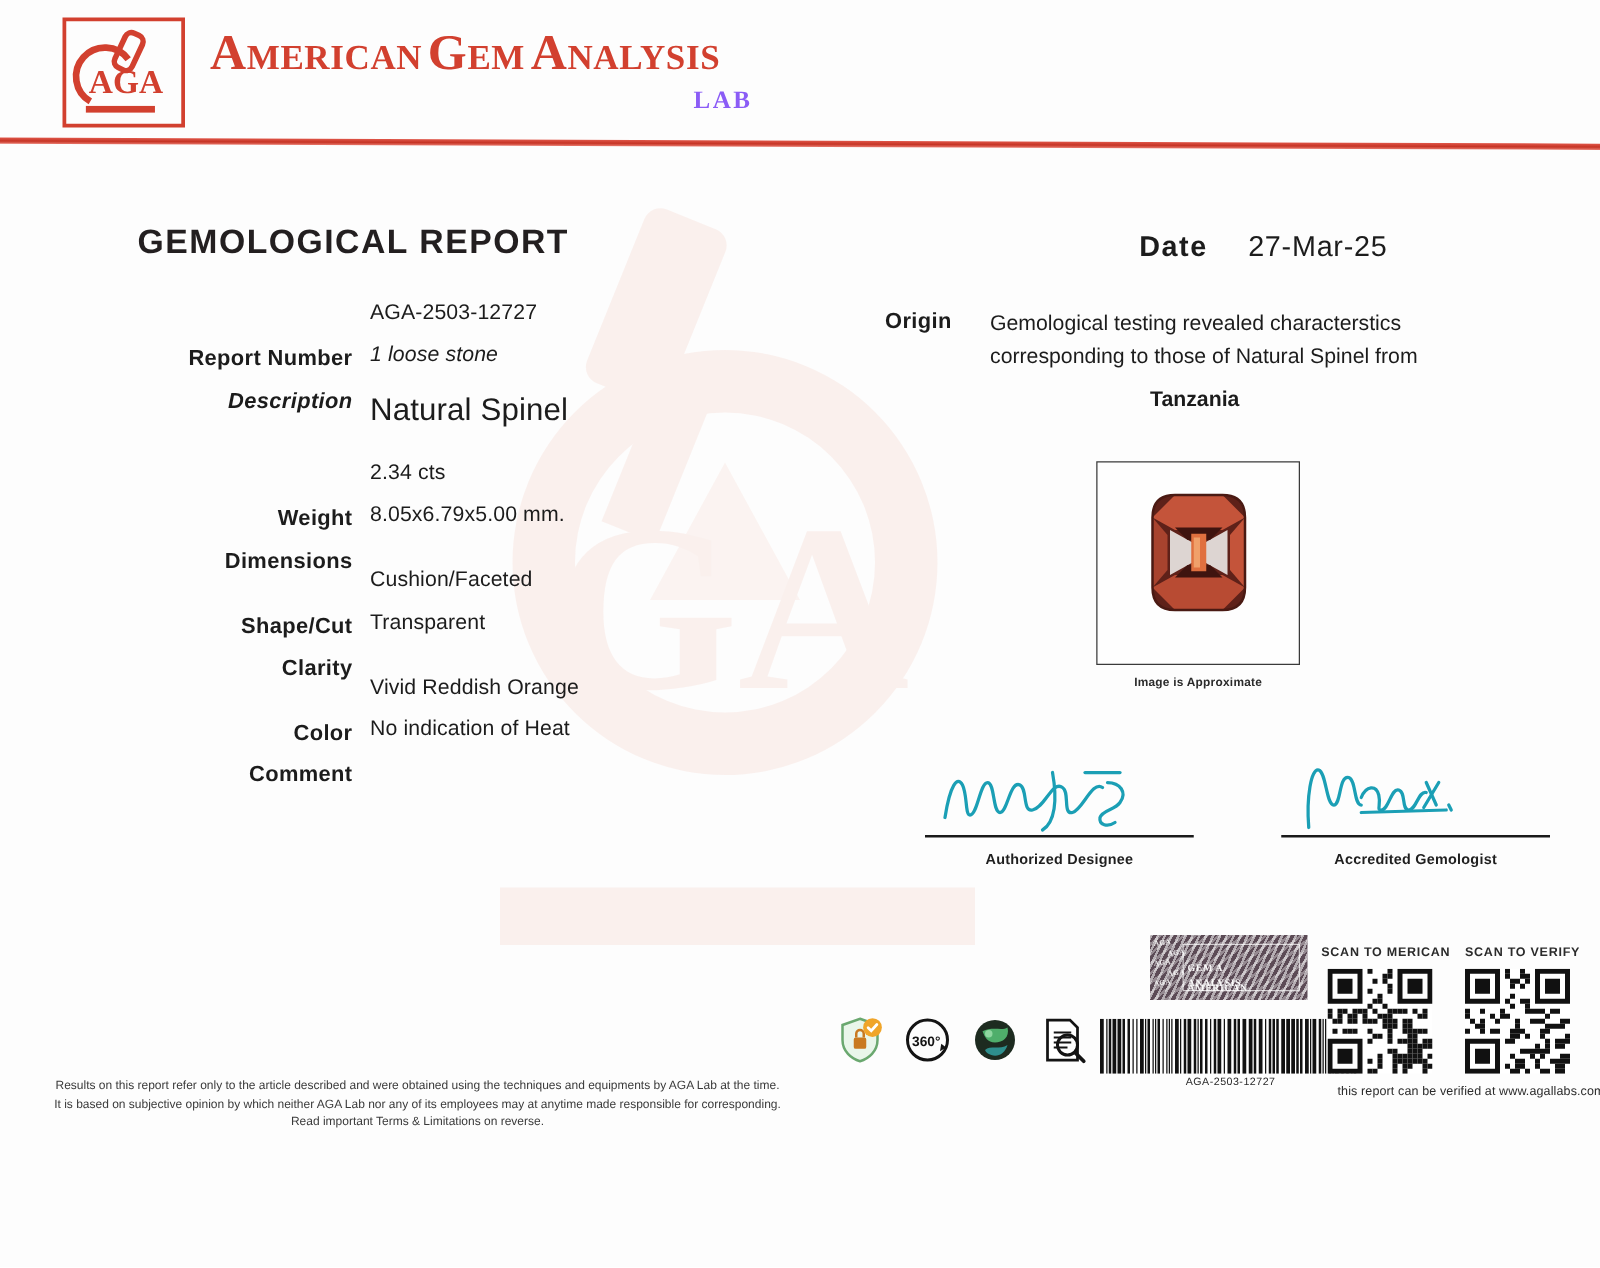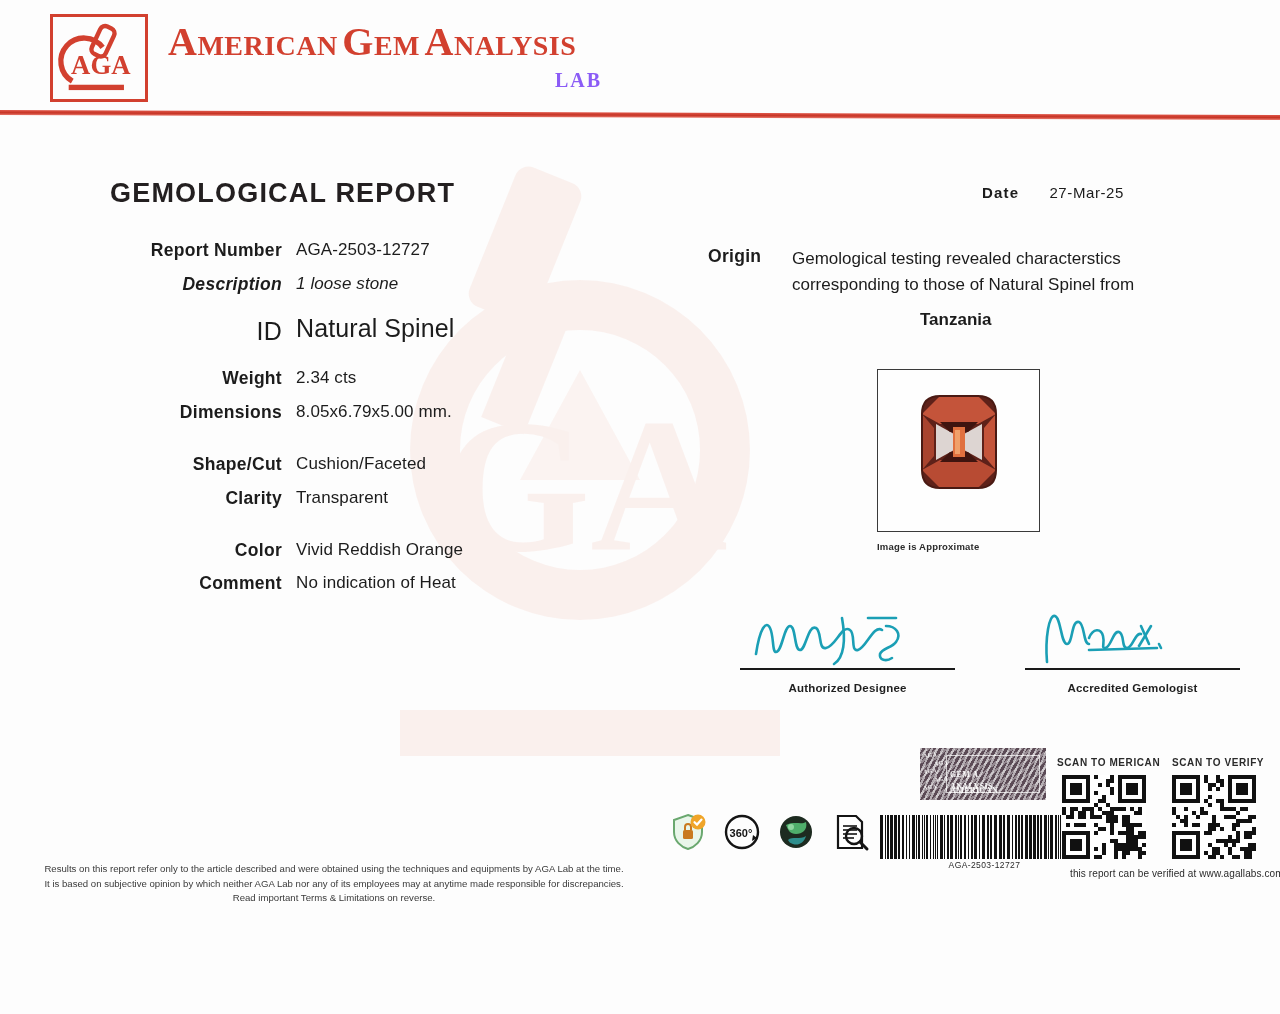--- a/index.html
+++ b/index.html
@@ -97,23 +97,23 @@
     left: 110px;
     top: 178px;
     font-size: 27px;
     font-weight: bold;
     letter-spacing: 1.2px;
     color: #231f20;
   }
 
   #date-row {
     position: absolute;
-    right: 60px;
+    right: 74px;
     top: 184px;
-    font-size: 15px;
+    font-size: 23px;
     white-space: nowrap;
   }
   #date-label { font-weight: bold; letter-spacing: 1.2px; }
   #date-value { margin-left: 26px; letter-spacing: 0.6px; }
 
   
   .spec-row {
     position: absolute;
     left: 60px;
     width: 560px;
@@ -121,20 +121,21 @@
   }
   .spec-label {
     position: absolute;
     left: 0;
     width: 222px;
     text-align: right;
     font-weight: bold;
     font-size: 17.5px;
     letter-spacing: 0.3px;
     white-space: nowrap;
+    margin-top: 36px;
   }
   .spec-value {
     position: absolute;
     left: 236px;
     font-size: 17px;
     letter-spacing: 0.1px;
     white-space: nowrap;
   }
   .spec-row.big .spec-label { font-size: 25px; font-weight: normal; }
   .spec-row.big .spec-value { font-size: 25px; top: -3px; }
@@ -174,20 +175,21 @@
     border: 1px solid #3a3a3a;
     background: #fefefe;
     box-sizing: border-box;
   }
   #gem-frame svg { display:block; margin: 24px auto 0 auto; }
   #gem-caption {
     position: absolute;
     left: 877px;
     top: 541px;
     width: 163px;
+    text-align: center;
     font-size: 9.5px;
     font-weight: bold;
     color: #2b2b2b;
     letter-spacing: 0.2px;
   }
 
   
   .sig-block { position: absolute; width: 215px; }
   .sig-ink { position: absolute; left: 6px; top: -64px; }
   .sig-line {
@@ -354,21 +356,20 @@
     <div id="spec-list">
         <div class="spec-row" style="top: 240px;">
           <div class="spec-label">Report Number</div>
           <div class="spec-value">AGA-2503-12727</div>
         </div>
         <div class="spec-row" style="top: 274px; font-style: italic;">
           <div class="spec-label">Description</div>
           <div class="spec-value">1 loose stone</div>
         </div>
         <div class="spec-row big" style="top: 317px;">
-          <div class="spec-label">ID</div>
           <div class="spec-value">Natural Spinel</div>
         </div>
         <div class="spec-row" style="top: 368px;">
           <div class="spec-label">Weight</div>
           <div class="spec-value">2.34 cts</div>
         </div>
         <div class="spec-row" style="top: 402px;">
           <div class="spec-label">Dimensions</div>
           <div class="spec-value">8.05x6.79x5.00 mm.</div>
         </div>
@@ -799,18 +800,18 @@
         <rect x="16" y="2" width="3" height="3" fill="#111"></rect>
         <rect x="0" y="14" width="7" height="7" fill="#111"></rect>
         <rect x="1" y="15" width="5" height="5" fill="#fff"></rect>
         <rect x="2" y="16" width="3" height="3" fill="#111"></rect>
       </svg>
 
     <div id="verify-note">this report can be verified at www.agallabs.com</div>
 
     <div id="disclaimer">
       <div>Results on this report refer only to the article described and were obtained using the techniques and equipments by AGA Lab at the time.</div>
-      <div>It is based on subjective opinion by which neither AGA Lab nor any of its employees may at anytime made responsible for discrepancies.</div>
+      <div>It is based on subjective opinion by which neither AGA Lab nor any of its employees may at anytime made responsible for corresponding.</div>
       <div>Read important Terms &amp; Limitations on reverse.</div>
     </div>
 
   </div>
 </div>
 
 </body></html>

